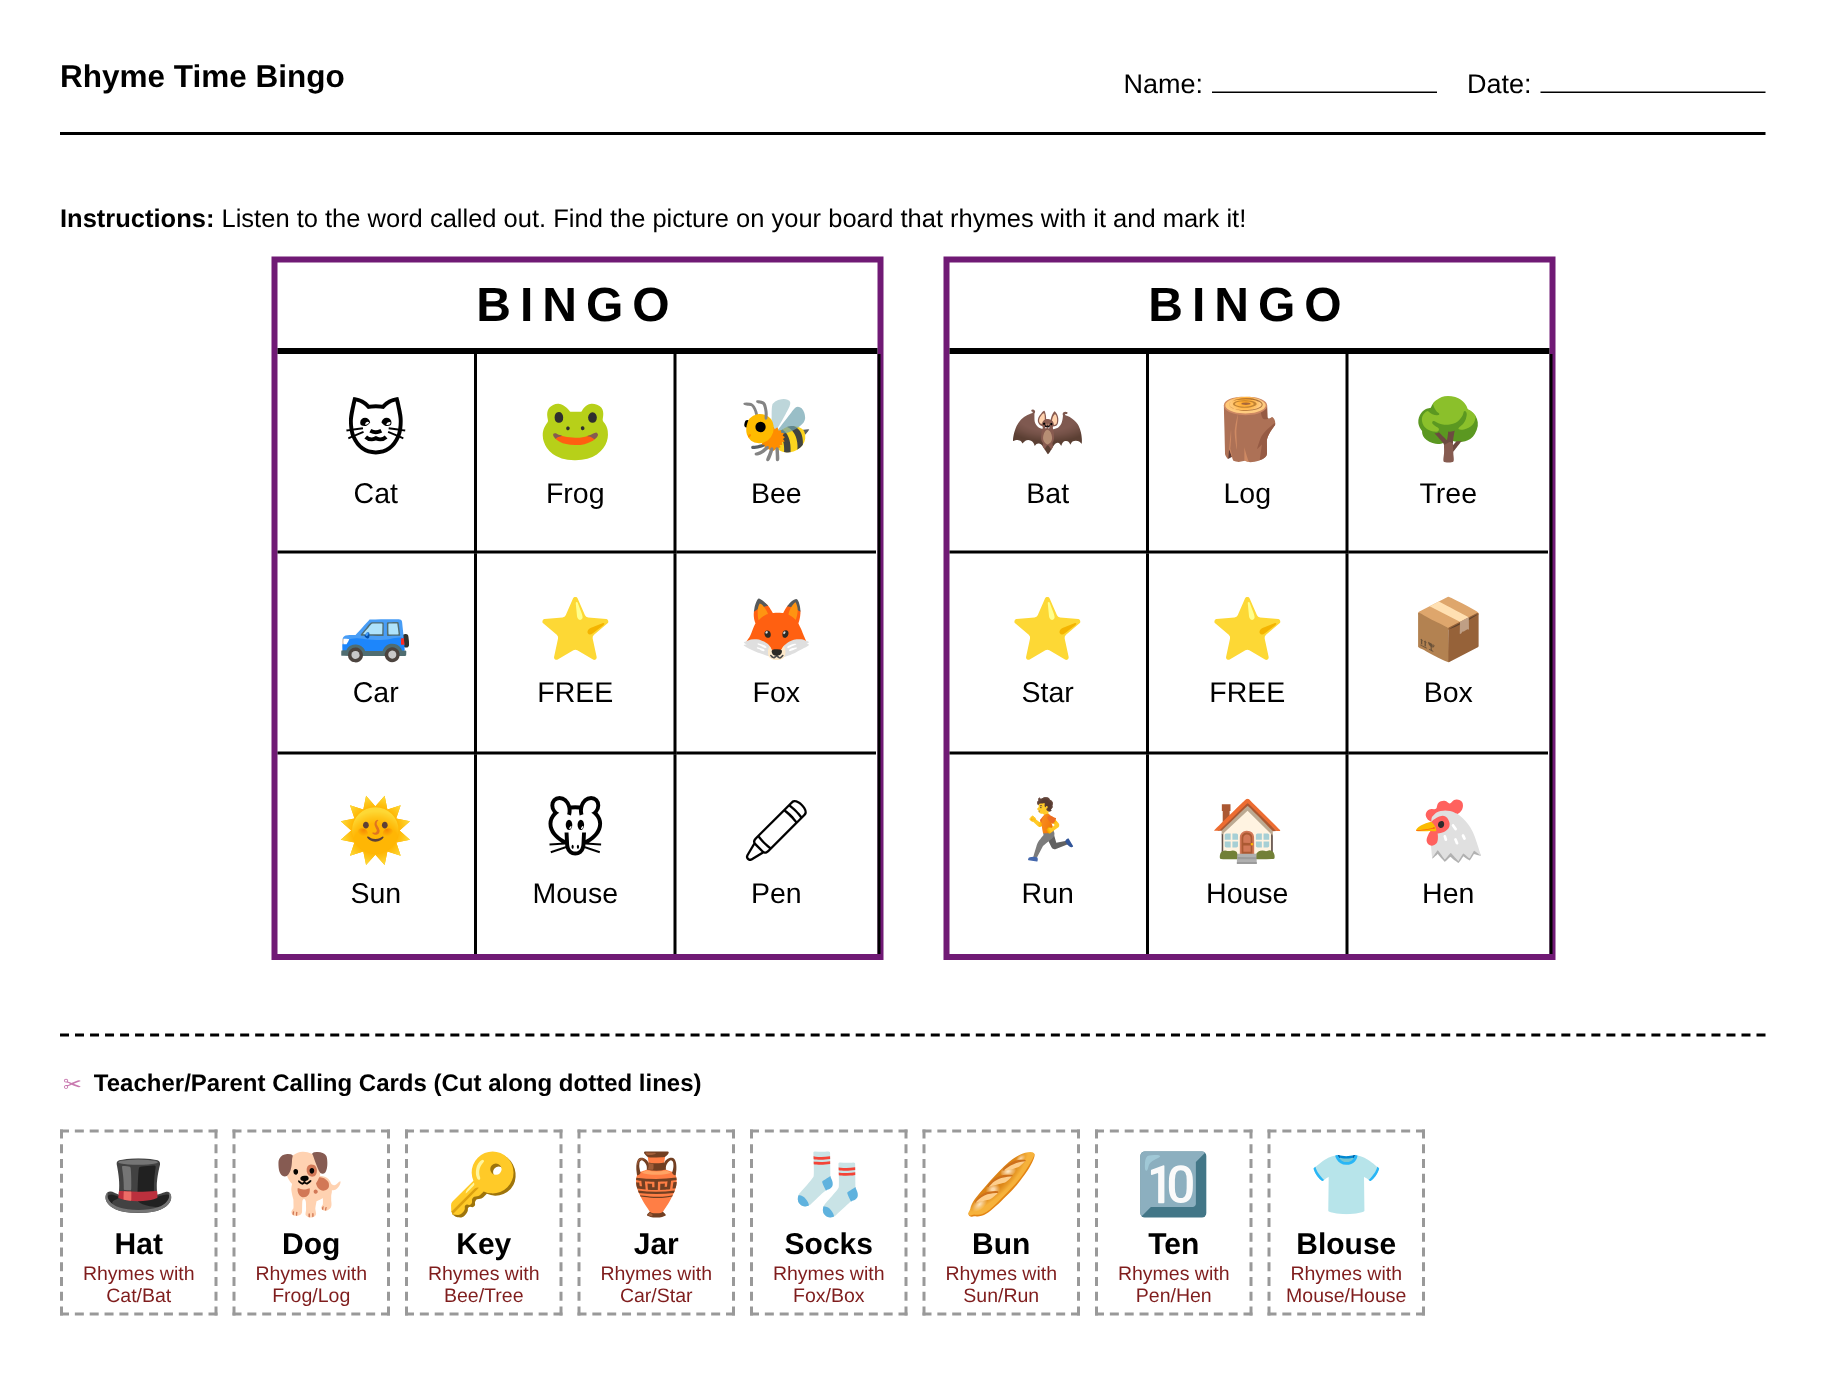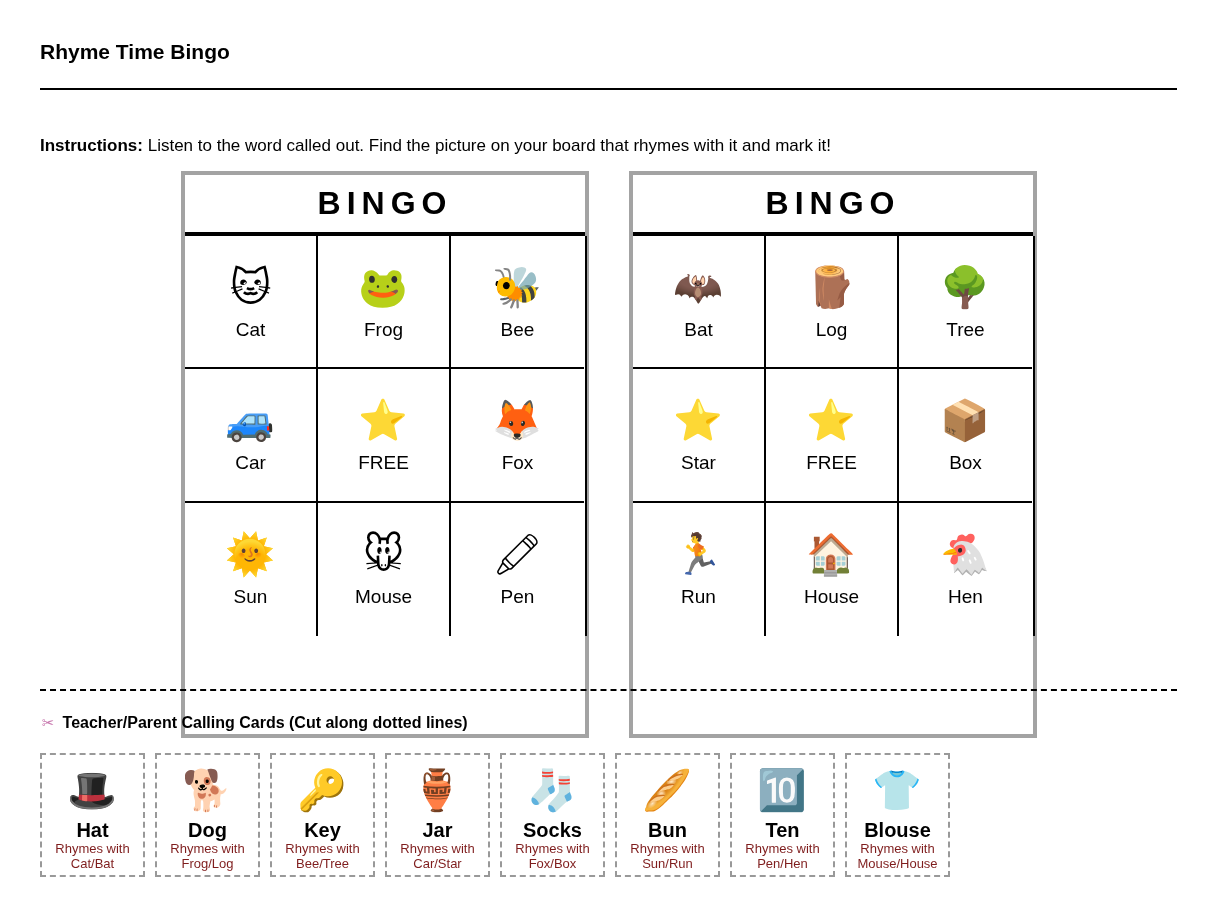--- a/index.html
+++ b/index.html
@@ -9,21 +9,21 @@
   .header { position: absolute; left: 40px; top: 36px; width: 1137px; height: 54px; border-bottom: 2px solid #000; }
   .title { position: absolute; left: 0; top: 4px; font-size: 21px; font-weight: bold; }
   .fields { position: absolute; right: 0; top: 10px; font-size: 18px; display: flex; align-items: baseline; }
   .field { display: flex; align-items: baseline; }
   .field + .field { margin-left: 20px; }
   .field-line { display: inline-block; width: 150px; border-bottom: 1px solid #000; margin-left: 6px; height: 14px; }
 
   .instructions { position: absolute; left: 40px; top: 136px; font-size: 17px; }
   .instructions b { font-weight: bold; }
 
-  .board { position: absolute; top: 171px; width: 408px; height: 567px; border: 4px solid #a3a3a3; }
+  .board { position: absolute; top: 171px; width: 408px; height: 469px; border: 4px solid #701a75; }
   .board.left { left: 181px; }
   .board.right { left: 629px; }
   .board-head { height: 61px; border-bottom: 4px solid #000; display: flex; align-items: center; justify-content: center; font-size: 32px; font-weight: bold; letter-spacing: 6px; }
   .grid { display: grid; grid-template-columns: repeat(3, 133px); grid-template-rows: repeat(3, 133.3px); border-right: 2px solid #000; width: 402px; }
   .cell { border-right: 2px solid #000; border-bottom: 2px solid #000; display: flex; flex-direction: column; align-items: center; justify-content: center; }
   .cell:nth-child(3n) { border-right: none; }
   .cell:nth-child(n+7) { border-bottom: none; }
   .cell .emoji { font-size: 40px; line-height: 48px; height: 50px; }
   .cell .label { font-size: 19px; font-weight: normal; margin-top: 6px; }
 
@@ -35,20 +35,30 @@
   .card { width: 105px; height: 124px; border: 2px dashed #999; margin-right: 10px; display: flex; flex-direction: column; align-items: center; padding-top: 10px; }
   .card .emoji { font-size: 40px; line-height: 50px; height: 54px; }
   .card .word { font-size: 20px; font-weight: bold; line-height: 22px; }
   .card .rhyme { font-size: 13px; line-height: 15px; text-align: center; color: #7f1d1d; }
 </style>
 </head>
 <body>
 
 <div class="header">
   <div class="title">Rhyme Time Bingo</div>
+  <div class="fields">
+    <div class="field">
+      <span>Name:</span>
+      <span class="field-line"></span>
+    </div>
+    <div class="field">
+      <span>Date:</span>
+      <span class="field-line"></span>
+    </div>
+  </div>
 </div>
 
 <div class="instructions">
   <b>Instructions:</b><span> Listen to the word called out. Find the picture on your board that rhymes with it and mark it!</span>
 </div>
 
 <div class="board left">
   <div class="board-head">BINGO</div>
   <div class="grid">
     <div class="cell">

